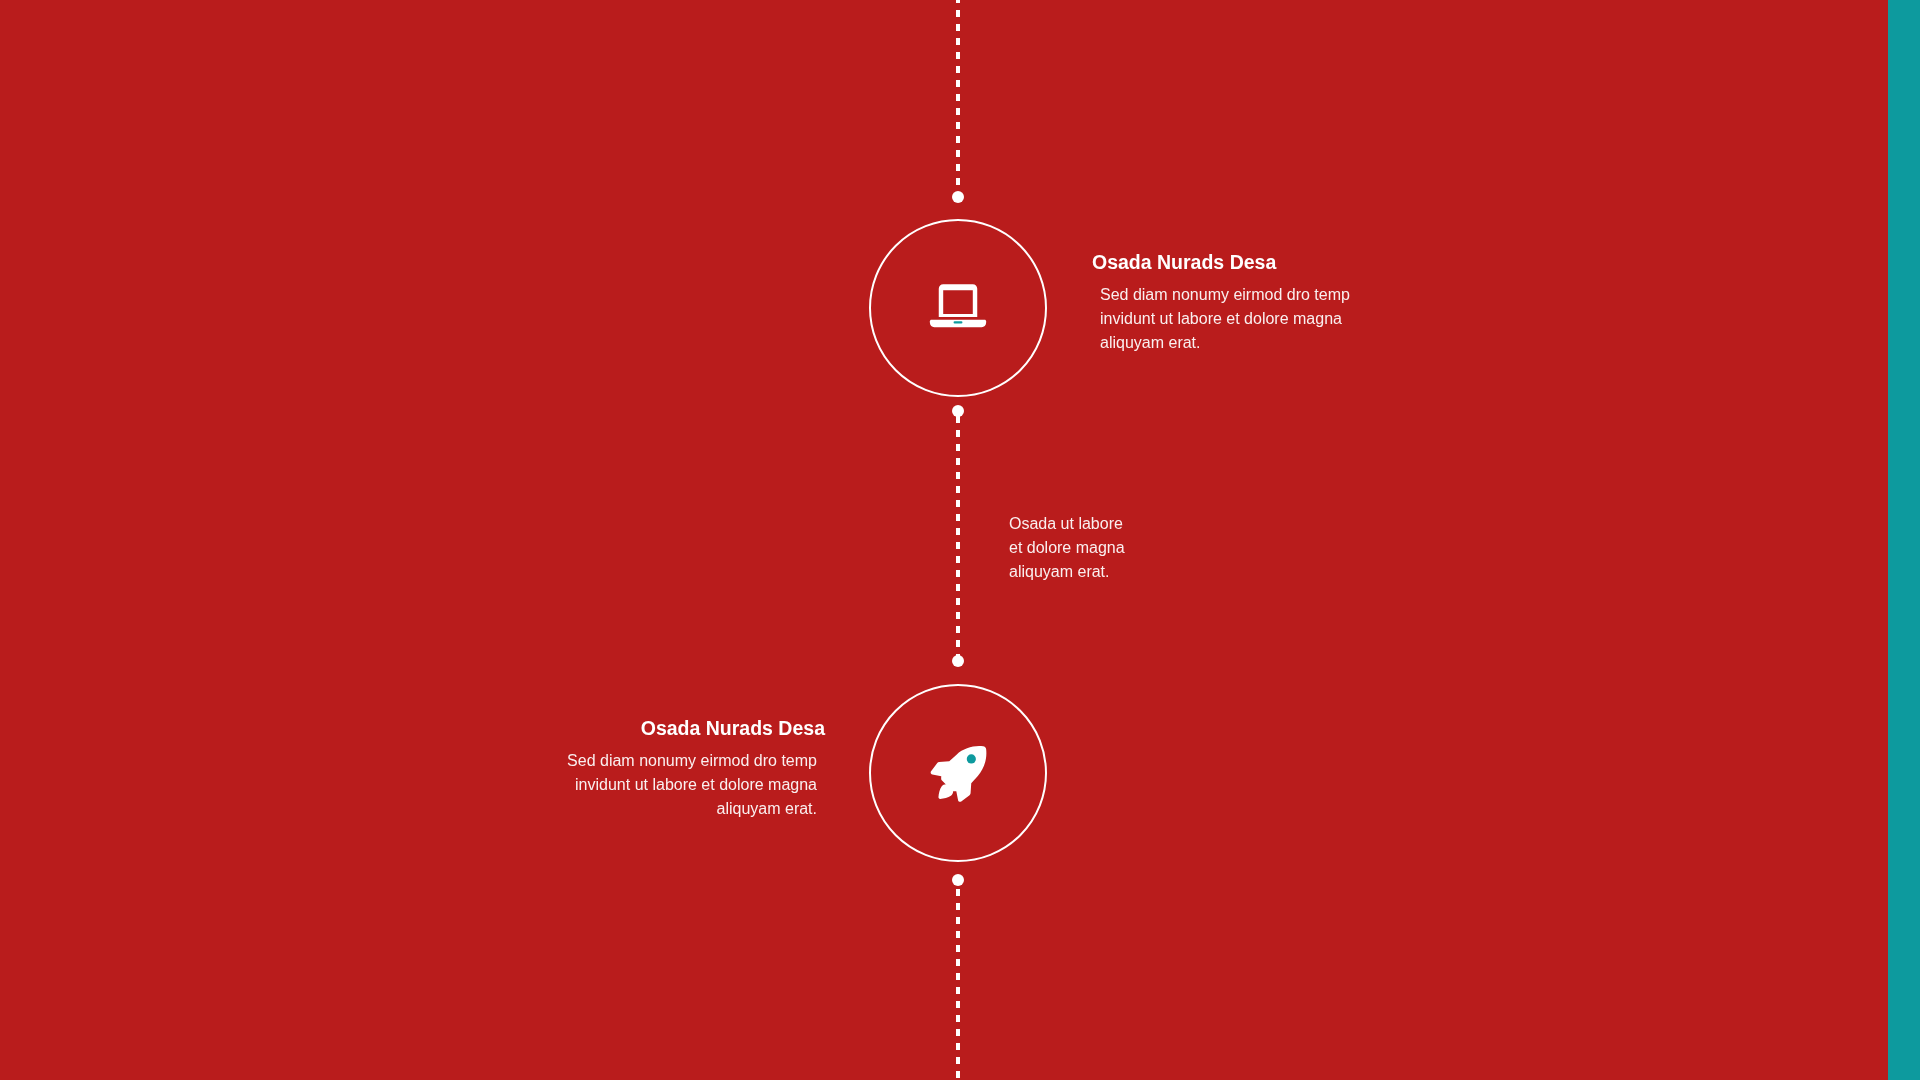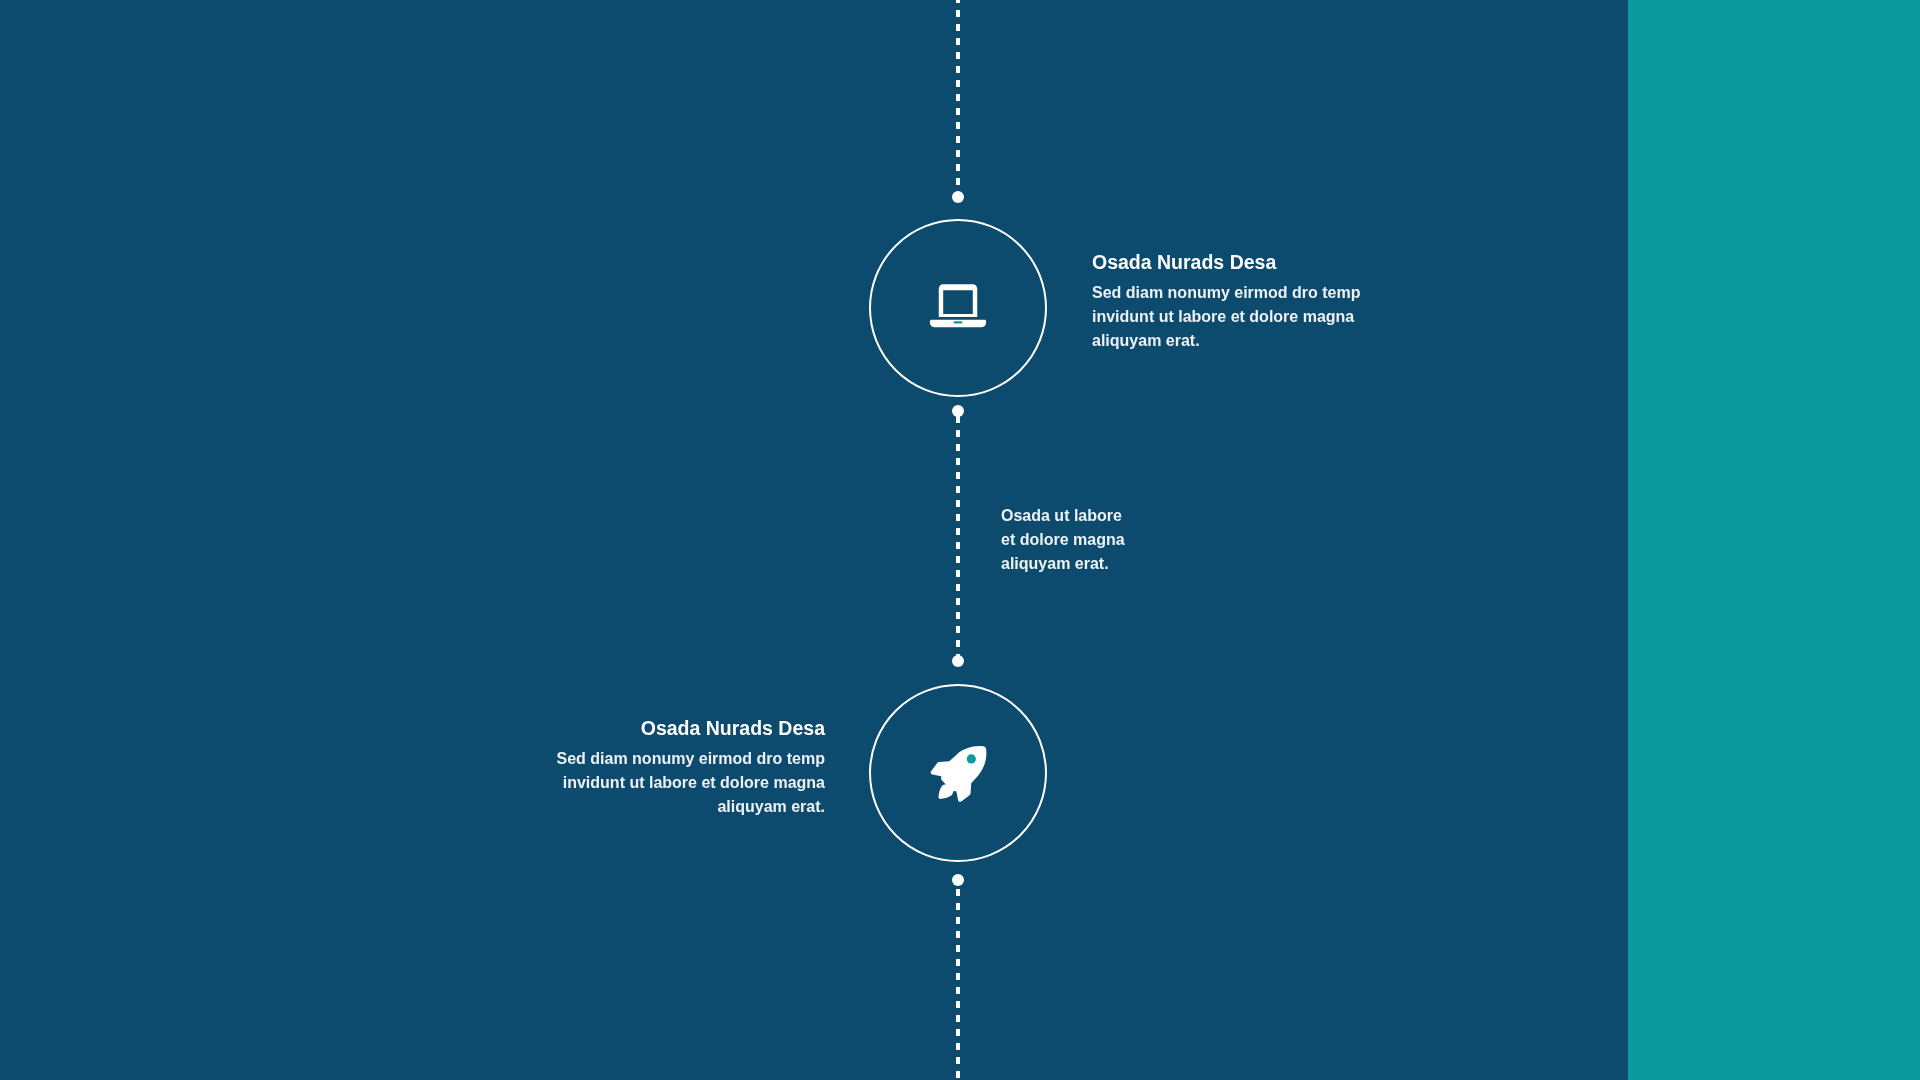--- a/index.html
+++ b/index.html
@@ -9,23 +9,23 @@
   body {
     width: 1920px;
     height: 1080px;
     overflow: hidden;
     font-family: "Liberation Sans", sans-serif;
     background: #0d9a9e;
   }
 
   #timeline {
     position: relative;
-    width: 1628px;
+    width: 1888px;
     height: 1080px;
-    background: #0c4a6e;
+    background: #b91c1c;
   }
 
   
   .spine {
     position: absolute;
     left: 956px;
     width: 4px;
     background-image: linear-gradient(
       to bottom,
       #ffffff 0px,
@@ -89,24 +89,24 @@
   .block-title {
     font-size: 19.5px;
     font-weight: bold;
     color: #ffffff;
     line-height: 1.3;
     margin: 0 0 6px 0;
     white-space: nowrap;
   }
   .block-body {
     font-size: 16px;
-    font-weight: bold;
+    font-weight: normal;
     color: rgba(255,255,255,0.93);
     line-height: 24px;
-    margin: 0;
+    margin: 8px;
   }
   .block-body .body-line {
     display: block;
   }
 
   .text-right-of-spine {
     left: 1092px;
     top: 250px;
     width: 300px;
     text-align: left;

